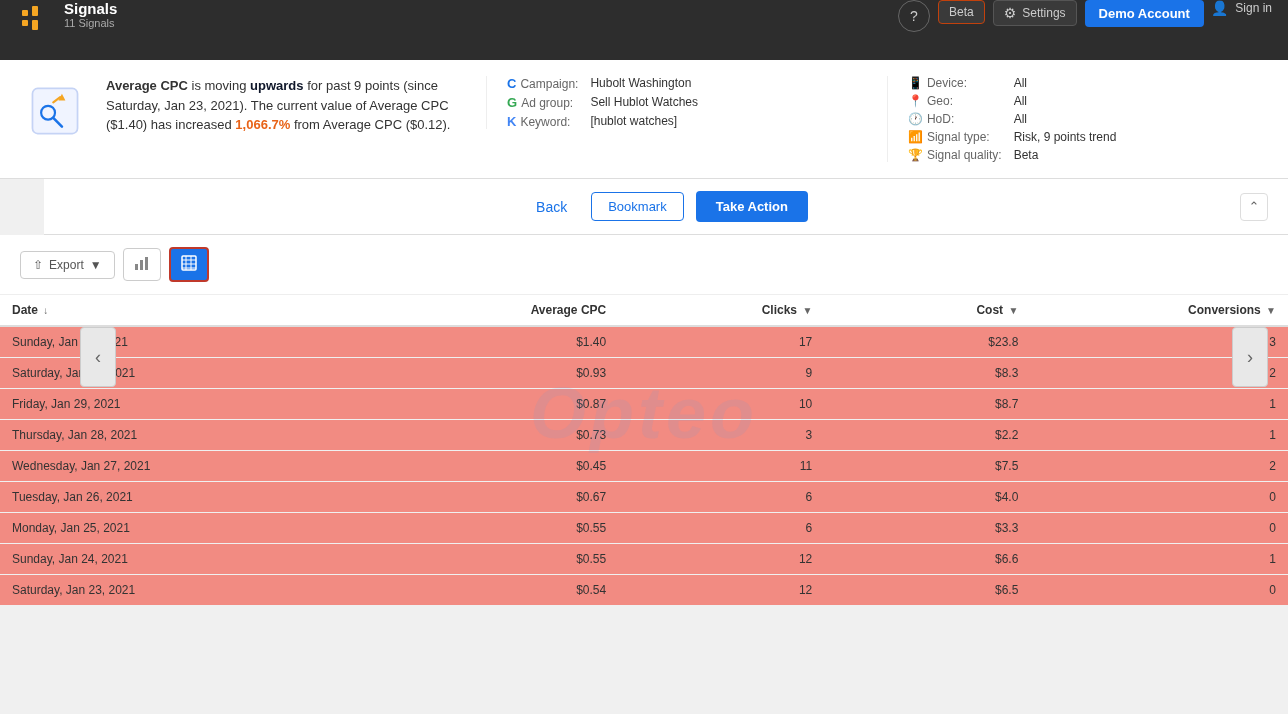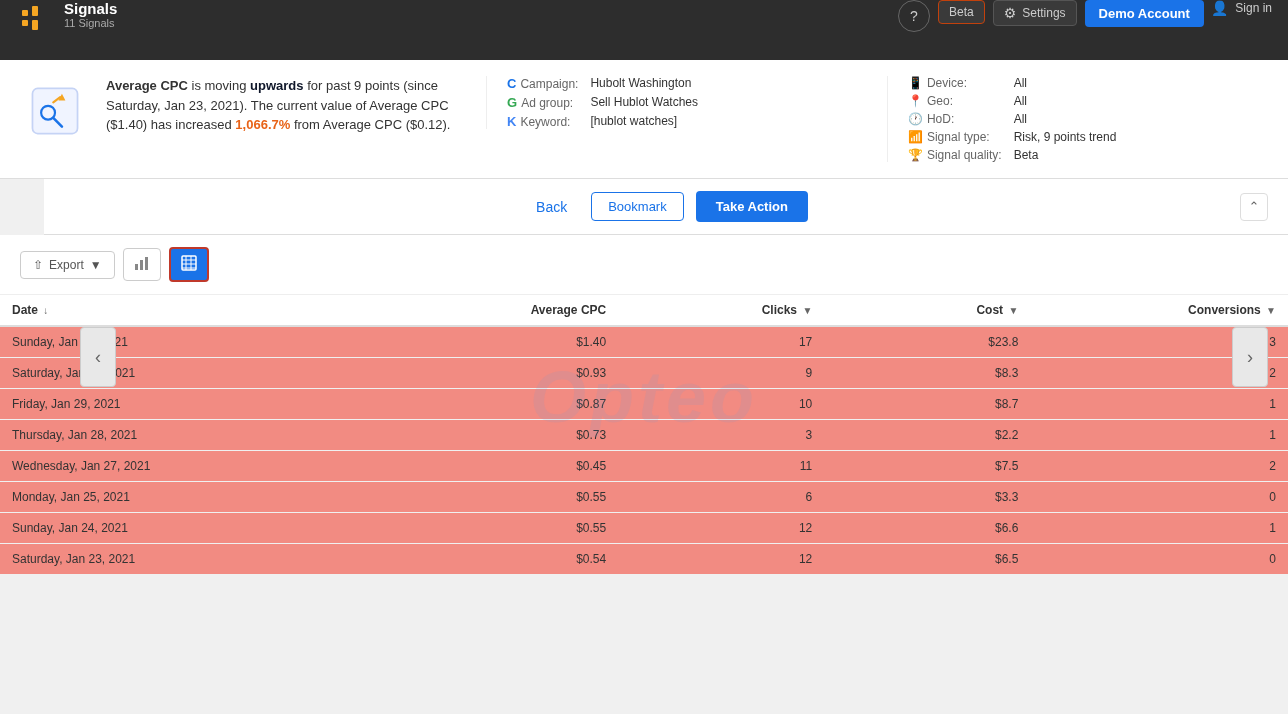--- a/index.html
+++ b/index.html
@@ -369,20 +369,27 @@
       <td class="col-conv right">1</td>
     </tr>
           <tr class="highlighted">
       <td class="col-date">Wednesday, Jan 27, 2021</td>
       <td class="col-cpc right">$0.45</td>
       <td class="col-clicks right">11</td>
       <td class="col-cost right">$7.5</td>
       <td class="col-conv right">2</td>
     </tr>
           <tr class="highlighted">
+      <td class="col-date">Tuesday, Jan 26, 2021</td>
+      <td class="col-cpc right">$0.67</td>
+      <td class="col-clicks right">6</td>
+      <td class="col-cost right">$4.0</td>
+      <td class="col-conv right">0</td>
+    </tr>
+          <tr class="highlighted">
       <td class="col-date">Monday, Jan 25, 2021</td>
       <td class="col-cpc right">$0.55</td>
       <td class="col-clicks right">6</td>
       <td class="col-cost right">$3.3</td>
       <td class="col-conv right">0</td>
     </tr>
           <tr class="highlighted">
       <td class="col-date">Sunday, Jan 24, 2021</td>
       <td class="col-cpc right">$0.55</td>
       <td class="col-clicks right">12</td>

